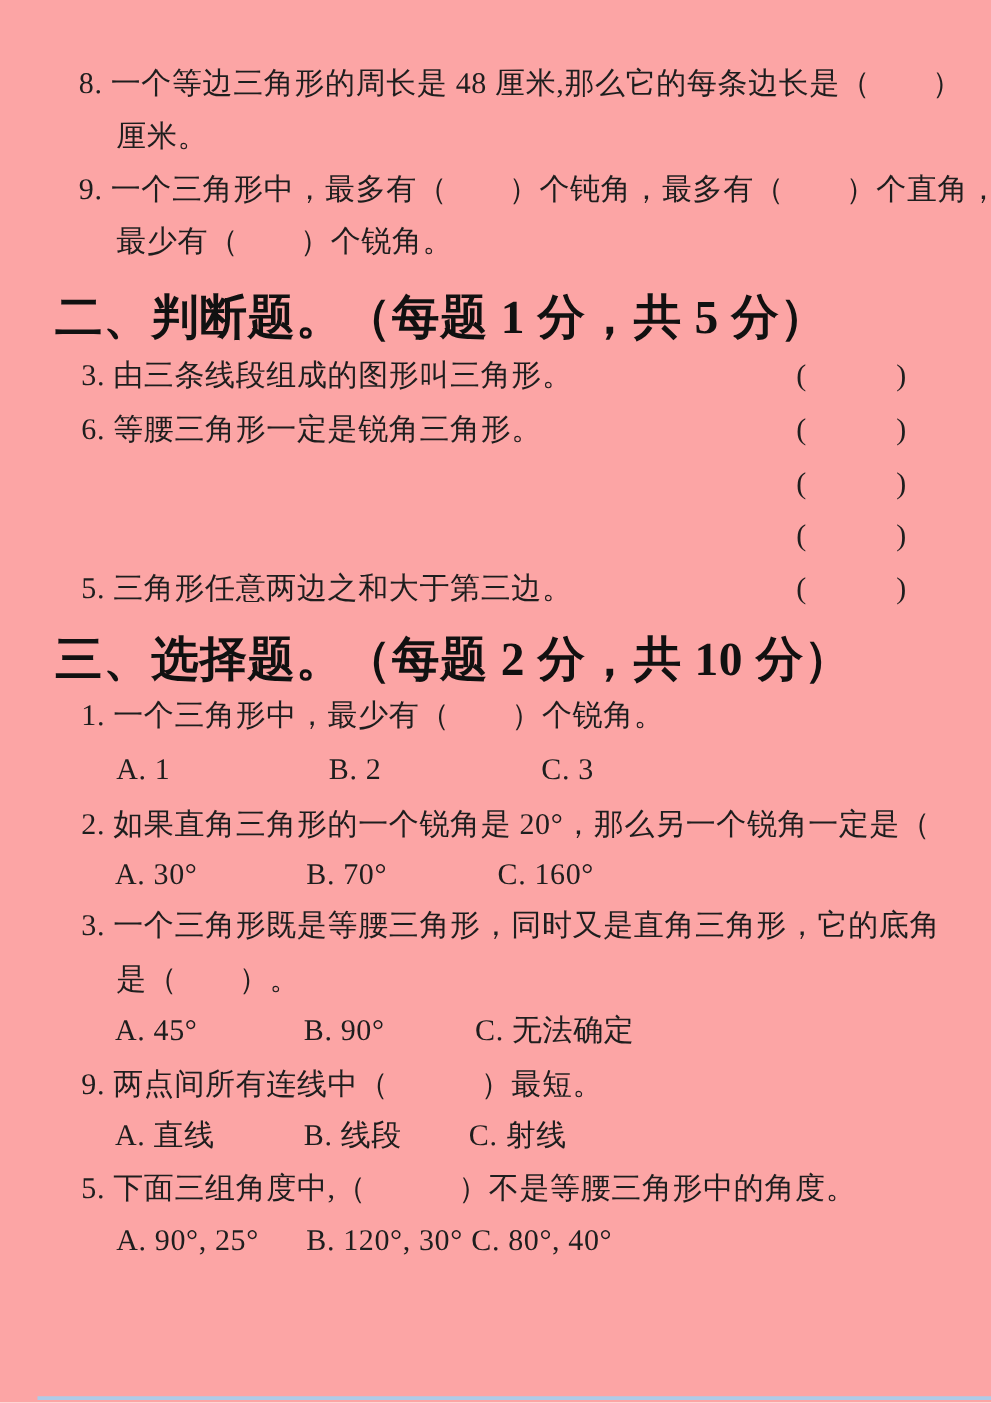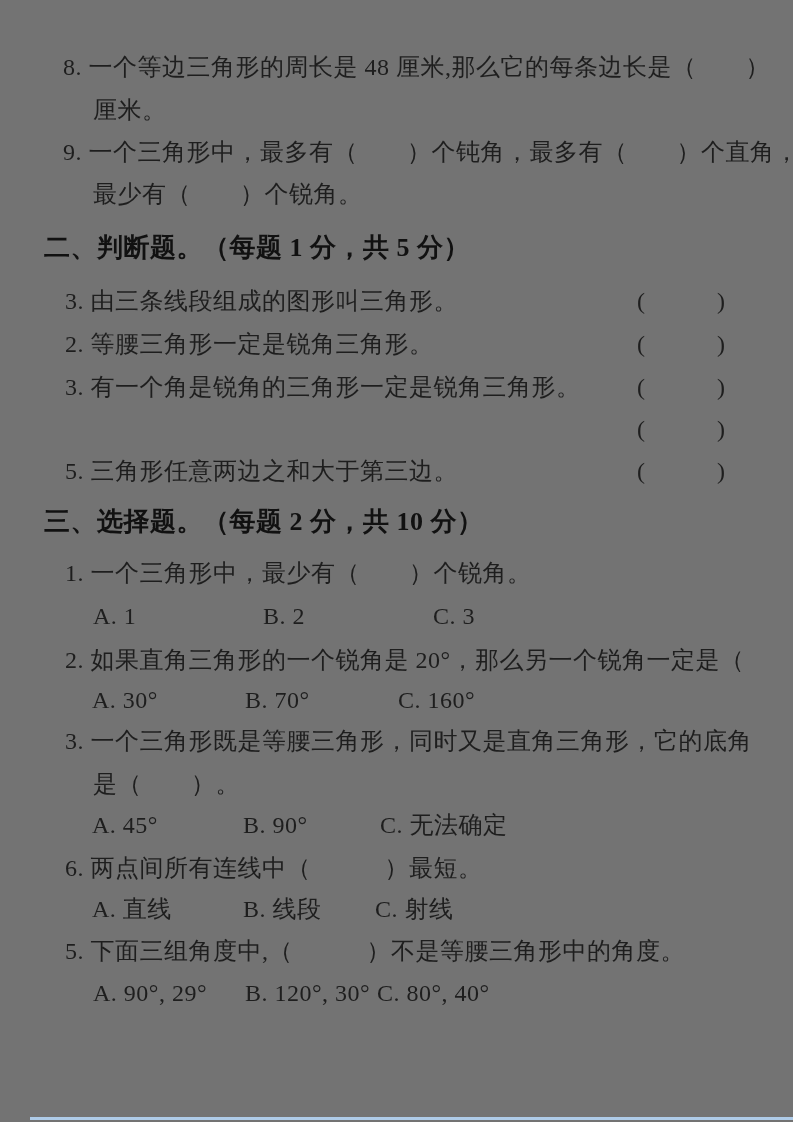--- a/index.html
+++ b/index.html
@@ -1,34 +1,34 @@
 <!DOCTYPE html>
 <html><head>
 <meta charset="utf-8">
 <style>
   html,body{margin:0;padding:0;background:#ffffff;}
   .page{
     position:relative;
     width:793px;height:1122px;
-    background:#737373;
+    background:#fca5a5;
     font-family:"Liberation Serif","DejaVu Serif",serif;
     color:#1e1e1e;
     overflow:hidden;
     text-decoration:underline;
   }
   .t{
     position:absolute;
     font-size:24px;
     line-height:1.15;
     white-space:pre;
     letter-spacing:0.5px;
   }
   .sec{
     position:absolute;
-    font-size:26px;
+    font-size:38px;
     font-weight:bold;
     line-height:1.1;
     white-space:pre;
     color:#111;
     letter-spacing:0.5px;
   }
   .blank{
     position:absolute;
     font-size:24px;
     line-height:1.15;
@@ -48,24 +48,23 @@
   <div class="t" style="left:63px;top:54px">8. 一个等边三角形的周长是 48 厘米,那么它的每条边长是（　　）</div>
   <div class="t" style="left:93px;top:97px">厘米。</div>
   <div class="t" style="left:63px;top:139px">9. 一个三角形中，最多有（　　）个钝角，最多有（　　）个直角，</div>
   <div class="t" style="left:93px;top:181px">最少有（　　）个锐角。</div>
 
   <div class="sec" style="left:44px;top:234px">二、判断题。（每题 1 分，共 5 分）</div>
 
   <div class="t" style="left:65px;top:288px">3. 由三条线段组成的图形叫三角形。</div>
   <div class="blank" style="left:637px;top:288px">(　　　)</div>
 
-  <div class="t" style="left:65px;top:331px">2. 等腰三角形一定是锐角三角形。</div>
+  <div class="t" style="left:65px;top:331px">6. 等腰三角形一定是锐角三角形。</div>
   <div class="blank" style="left:637px;top:331px">(　　　)</div>
 
-  <div class="t" style="left:65px;top:374px">3. 有一个角是锐角的三角形一定是锐角三角形。</div>
   <div class="blank" style="left:637px;top:374px">(　　　)</div>
 
   <div class="blank" style="left:637px;top:416px">(　　　)</div>
 
   <div class="t" style="left:65px;top:458px">5. 三角形任意两边之和大于第三边。</div>
   <div class="blank" style="left:637px;top:458px">(　　　)</div>
 
   <div class="sec" style="left:44px;top:508px">三、选择题。（每题 2 分，共 10 分）</div>
 
   <div class="t" style="left:65px;top:560px">1. 一个三角形中，最少有（　　）个锐角。</div>
@@ -77,24 +76,24 @@
   <div class="t" style="left:92px;top:687px">A. 30°</div>
   <div class="t" style="left:245px;top:687px">B. 70°</div>
   <div class="t" style="left:398px;top:687px">C. 160°</div>
 
   <div class="t" style="left:65px;top:728px">3. 一个三角形既是等腰三角形，同时又是直角三角形，它的底角</div>
   <div class="t" style="left:93px;top:771px">是（　　）。</div>
   <div class="t" style="left:92px;top:812px">A. 45°</div>
   <div class="t" style="left:243px;top:812px">B. 90°</div>
   <div class="t" style="left:380px;top:812px">C. 无法确定</div>
 
-  <div class="t" style="left:65px;top:855px">6. 两点间所有连线中（　　　）最短。</div>
+  <div class="t" style="left:65px;top:855px">9. 两点间所有连线中（　　　）最短。</div>
   <div class="t" style="left:92px;top:896px">A. 直线</div>
   <div class="t" style="left:243px;top:896px">B. 线段</div>
   <div class="t" style="left:375px;top:896px">C. 射线</div>
 
   <div class="t" style="left:65px;top:938px">5. 下面三组角度中,（　　　）不是等腰三角形中的角度。</div>
-  <div class="t" style="left:93px;top:980px">A. 90°, 29°</div>
+  <div class="t" style="left:93px;top:980px">A. 90°, 25°</div>
   <div class="t" style="left:245px;top:980px">B. 120°, 30°</div>
   <div class="t" style="left:377px;top:980px">C. 80°, 40°</div>
 
   <div class="bottom-rule"></div>
 </div>
 
 </body></html>

